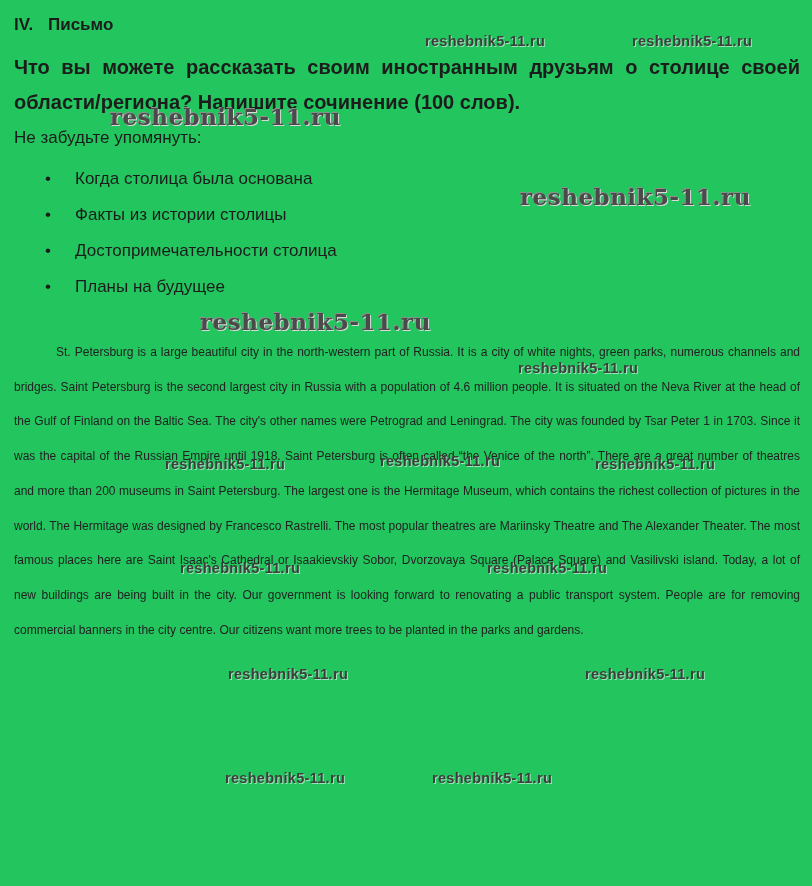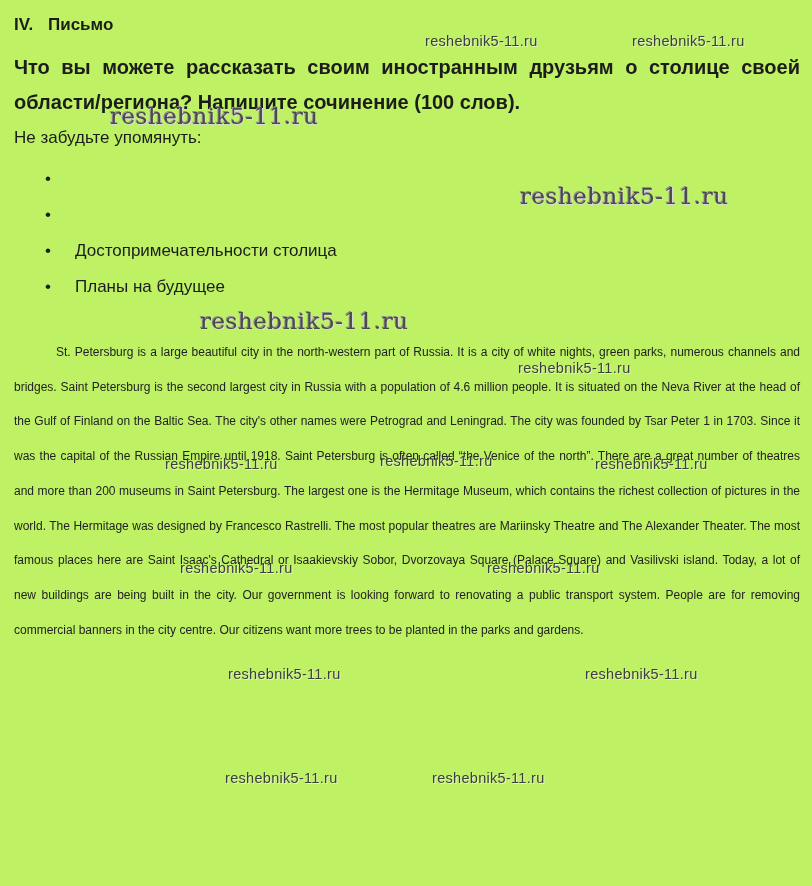--- a/index.html
+++ b/index.html
@@ -1,20 +1,20 @@
 <!DOCTYPE html>
 <html><head>
 <meta charset="utf-8">
 <style>
   html, body { margin: 0; padding: 0; background: #ffffff; }
   .page {
     position: relative;
     width: 812px;
     height: 886px;
-    background: #bef264;
+    background: #22c55e;
     overflow: hidden;
     font-family: "Liberation Sans", "DejaVu Sans", sans-serif;
     color: #1c1c1c;
     box-sizing: border-box;
     padding: 12px 12px 0 14px;
   }
   .section-head {
     font-size: 17px;
     font-weight: bold;
     line-height: 22px;
@@ -52,21 +52,21 @@
     font-size: 12px;
     line-height: 34.7px;
     text-align: justify;
     text-indent: 42px;
     color: #222222;
   }
   .watermark {
     position: absolute;
     white-space: nowrap;
     pointer-events: none;
-    font-weight: normal;
+    font-weight: bold;
     color: #474747;
   }
   .wm-small {
     font-family: "Liberation Sans", sans-serif;
     font-size: 14.5px;
     letter-spacing: 0.3px;
     color: #3d3d3d;
     text-shadow: 1px 1px 0 rgba(255,255,255,0.55);
   }
   .wm-large {
@@ -84,23 +84,25 @@
 
   <p class="section-head"><span class="num">IV.</span><span>Письмо</span></p>
 
   <p class="task-text">Что вы можете рассказать своим иностранным друзьям о столице своей области/региона? Напишите сочинение (100 слов).</p>
 
   <p class="note-text">Не забудьте упомянуть:</p>
 
   <div class="bullet-list">
     <div class="bullet-item">
       <span class="bullet-dot">•</span>
+      <span>Когда столица была основана</span>
     </div>
     <div class="bullet-item">
       <span class="bullet-dot">•</span>
+      <span>Факты из истории столицы</span>
     </div>
     <div class="bullet-item">
       <span class="bullet-dot">•</span>
       <span>Достопримечательности столица</span>
     </div>
     <div class="bullet-item">
       <span class="bullet-dot">•</span>
       <span>Планы на будущее</span>
     </div>
   </div>

